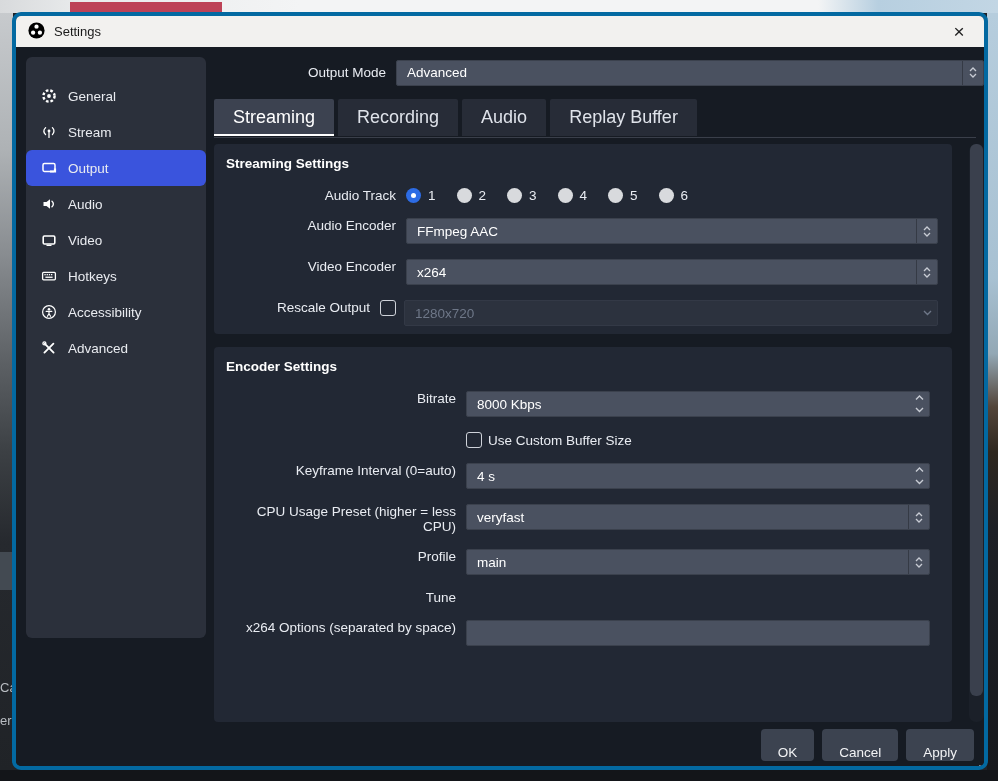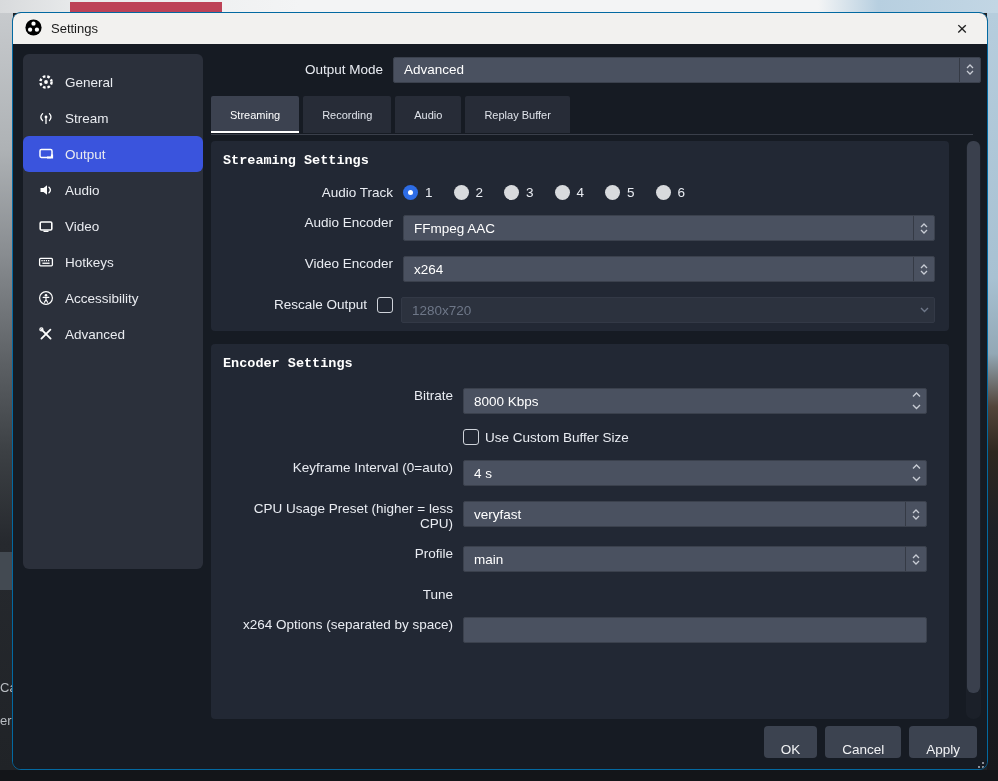--- a/index.html
+++ b/index.html
@@ -17,51 +17,51 @@
     background:linear-gradient(#c7cacd 0%,#aeb2b5 18%,#888c90 32%,#5d6165 46%,#3c4044 58%,#26292e 70%,#202327 100%);}
   .backdrop-left-block{position:absolute;left:0;top:552px;width:13px;height:38px;background:#434a52;}
   .backdrop-left-text1{position:absolute;left:0;top:680px;width:13px;color:#b9bdc2;font-size:13px;overflow:hidden;}
   .backdrop-left-text2{position:absolute;left:0;top:713px;width:13px;color:#b9bdc2;font-size:13px;overflow:hidden;}
   .backdrop-right{position:absolute;right:0;top:13px;width:11px;height:757px;
     background:linear-gradient(#b6cddd 0%,#a8c1d2 35%,#93a8b5 45%,#53453a 52%,#2e271f 58%,#1d2026 68%,#17191d 100%);}
   .backdrop-bottom{position:absolute;left:0;bottom:0;width:998px;height:11px;background:#131519;}
 
   
   .dialog{position:absolute;left:12px;top:12px;width:976px;height:758px;
-    border-radius:9px;overflow:hidden;border:1px solid #0369a1;box-sizing:border-box;
+    border-radius:9px;overflow:hidden;border:4px solid #0369a1;box-sizing:border-box;
     background:var(--dialog-bg,#161b23);}
   .titlebar{height:31px;background:var(--titlebar-bg,#f2f1ef);display:flex;align-items:center;
     padding:0 10px 0 12px;box-sizing:border-box;color:#1a1a1a;font-size:13px;gap:9px;}
   .titlebar .close{margin-left:auto;width:30px;height:26px;display:flex;align-items:center;justify-content:center;
     font-size:19px;color:#222;cursor:default;border-radius:4px;}
   .dialog-body{position:relative;height:727px;background:var(--dialog-bg,#161b23);}
 
   
-  .sidebar{position:absolute;left:10px;top:10px;width:180px;height:515px;background:var(--sidebar-bg,#2b303b);
-    border-radius:6px;box-sizing:border-box;padding-top:10px;}
+  .sidebar{position:absolute;left:10px;top:10px;width:180px;height:581px;background:var(--sidebar-bg,#2b303b);
+    border-radius:6px;box-sizing:border-box;padding-top:21px;}
   .side-item{height:36px;display:flex;align-items:center;gap:11px;padding:0 0 0 15px;color:#e9ebf0;font-size:13.5px;}
   .side-item.selected{background:var(--accent,#3a54dd);border-radius:6px;}
   .side-item .ic{width:16px;height:16px;flex:0 0 16px;display:flex;align-items:center;justify-content:center;}
 
   
   .content{position:absolute;left:198px;top:10px;width:770px;height:665px;}
   .row-output-mode{position:absolute;left:0;top:2px;right:0;height:27px;display:flex;align-items:center;}
   .row-output-mode .lbl{width:172px;text-align:right;padding-right:10px;color:#e9ecf2;font-size:13.5px;flex-shrink:0;}
   .tabs{position:absolute;left:0;top:42px;height:37px;display:flex;gap:4px;}
-  .tab{background:#272c37;color:#dfe3ea;font-size:11px;padding:8px 19px;display:flex;align-items:center;
+  .tab{background:#272c37;color:#dfe3ea;font-size:18px;padding:8px 19px;display:flex;align-items:center;
     border-radius:2px 2px 0 0;position:relative;}
   .tab.active{background:#3c4250;color:#fff;}
   .tab.active::after{content:"";position:absolute;left:0;right:0;bottom:0;height:2px;background:#ffffff;}
   .tabs-divider{position:absolute;left:0;right:8px;top:80px;height:1px;background:#3a3f4a;}
 
   .groupbox{position:absolute;left:0;width:738px;background:var(--groupbox-bg,#222834);border-radius:4px;
     box-sizing:border-box;padding:12px 10px 4px 10px;}
   .groupbox.g1{top:87px;height:190px;}
   .groupbox.g2{top:290px;height:375px;}
-  .gb-title{color:#fff;font-size:13.5px;font-weight:bold;margin:0 0 17px 2px;font-family:Liberation Mono, monospace;}
+  .gb-title{color:#fff;font-size:13.5px;font-weight:bold;margin:0 0 17px 2px;}
 
   .frow{display:flex;align-items:flex-start;margin-bottom:15px;}
   .flabel{text-align:right;padding-right:10px;color:#e9ecf2;font-size:13.5px;flex-shrink:0;}
   .g1 .flabel{width:172px;}
   .g2 .flabel{width:232px;}
   .g1 .fctrl{flex:1;margin-right:4px;}
   .g2 .fctrl{flex:1;margin-right:12px;}
 
   
   .combo{height:26px;background:var(--input-bg,#4a5160);border-radius:2px;display:flex;align-items:center;

